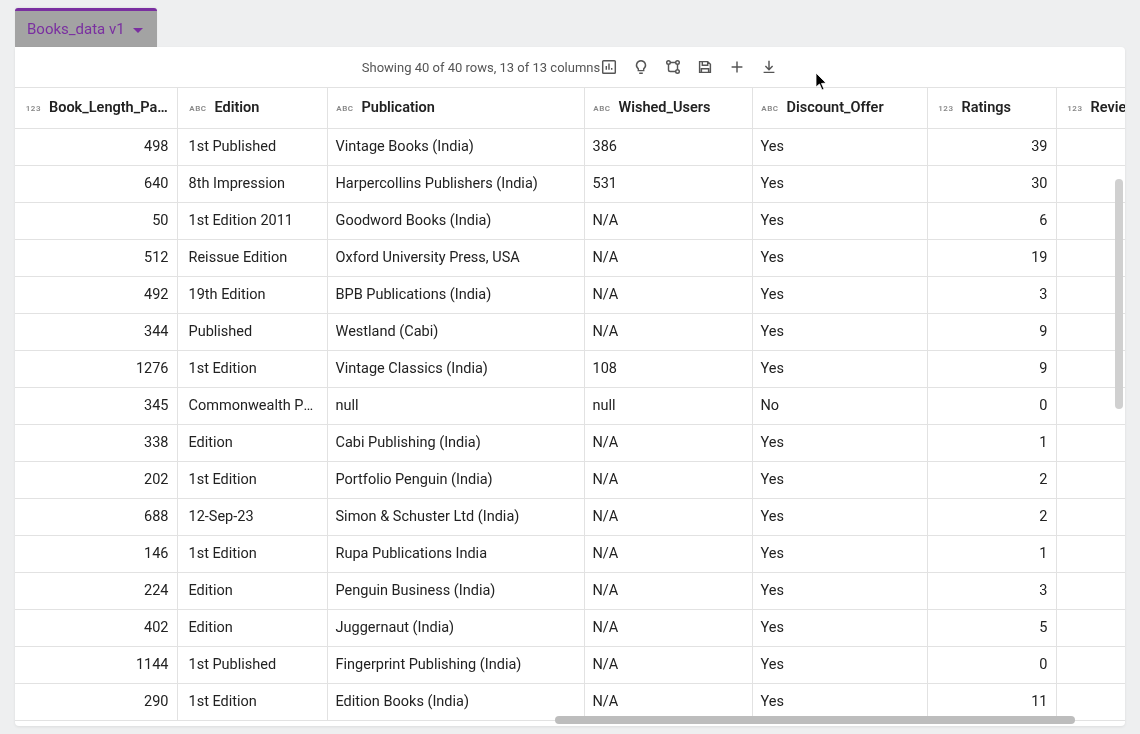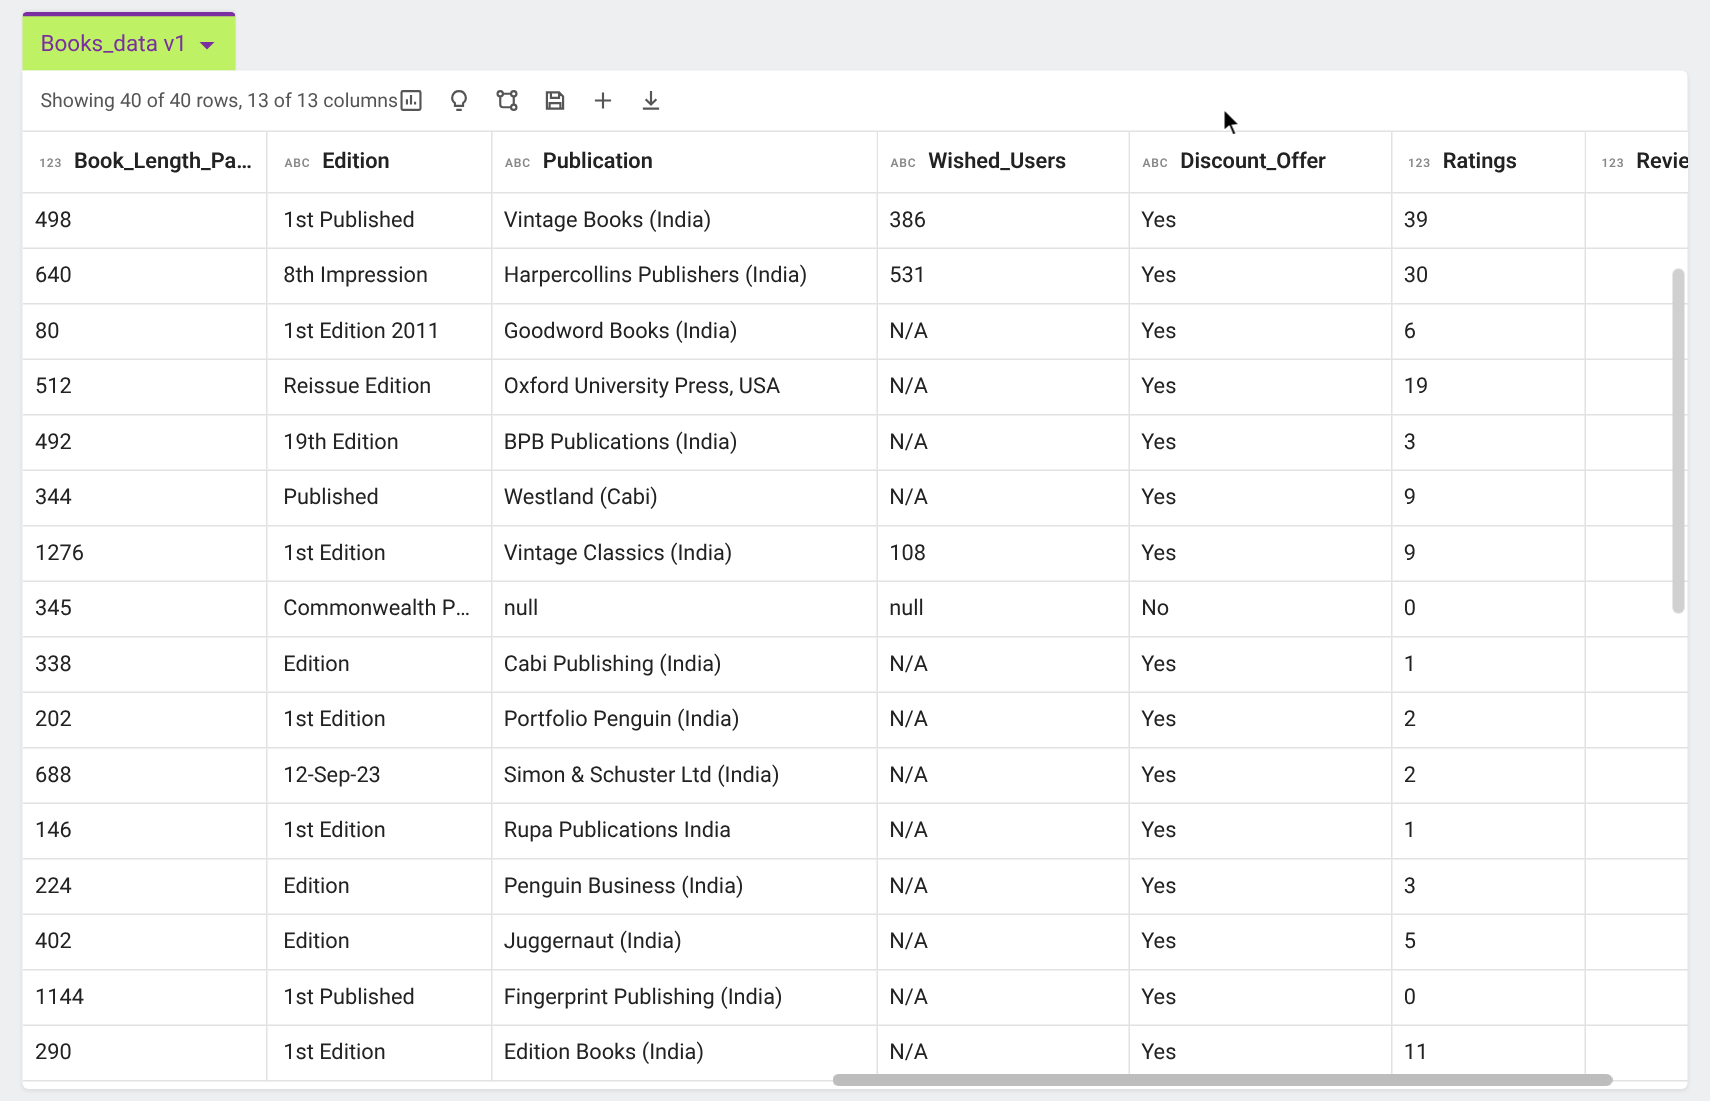--- a/index.html
+++ b/index.html
@@ -16,21 +16,21 @@
     position: relative;
     overflow: hidden;
   }
   .tabbar {
     display: flex;
     align-items: flex-end;
     padding-left: 15px;
     height: 47px;
   }
   .tab {
-    background: #bef264;
+    background: #a3a3a3;
     height: 39px;
     border-top: 3px solid #7a2fa0;
     border-radius: 3px 3px 0 0;
     display: flex;
     align-items: center;
     padding: 0 14px 0 12px;
     gap: 8px;
     font-size: 15px;
     color: #7a2fa0;
     box-shadow: 0 -1px 2px rgba(0,0,0,0.05);
@@ -46,21 +46,21 @@
     background: #fff;
     border-radius: 0 4px 4px 4px;
     height: 679px;
     display: flex;
     flex-direction: column;
     box-shadow: 0 1px 3px rgba(0,0,0,0.08);
     position: relative;
   }
   .panel-header {
     display: flex;
-    justify-content: flex-start;
+    justify-content: center;
     align-items: center;
     padding: 10px 12px 10px 12px;
     height: 40px;
   }
   .status-text {
     color: #555;
     font-size: 13px;
   }
   .toolbar {
     display: flex;
@@ -114,21 +114,21 @@
   .type-badge {
     font-size: 8px;
     color: #888;
     letter-spacing: 0.5px;
     margin-right: 8px;
     vertical-align: middle;
     display: inline-block;
     min-width: 18px;
     text-align: right;
   }
-  .num { text-align: left; }
+  .num { text-align: right; }
   
   .c-len { width: 162px; }
   .c-ed  { width: 150px; padding-left: 11px; }
   .c-pub { width: 257px; }
   .c-wu  { width: 168px; }
   .c-disc{ width: 175px; }
   .c-rat { width: 129px; }
   .c-rev { width: 139px; }
 
   
@@ -251,21 +251,21 @@
               <tr>
                 <td class="c-len num">640</td>
                 <td class="c-ed">8th Impression</td>
                 <td class="c-pub">Harpercollins Publishers (India)</td>
                 <td class="c-wu">531</td>
                 <td class="c-disc">Yes</td>
                 <td class="c-rat num">30</td>
                 <td class="c-rev num"></td>
               </tr>
               <tr>
-                <td class="c-len num">80</td>
+                <td class="c-len num">50</td>
                 <td class="c-ed">1st Edition 2011</td>
                 <td class="c-pub">Goodword Books (India)</td>
                 <td class="c-wu">N/A</td>
                 <td class="c-disc">Yes</td>
                 <td class="c-rat num">6</td>
                 <td class="c-rev num"></td>
               </tr>
               <tr>
                 <td class="c-len num">512</td>
                 <td class="c-ed">Reissue Edition</td>

